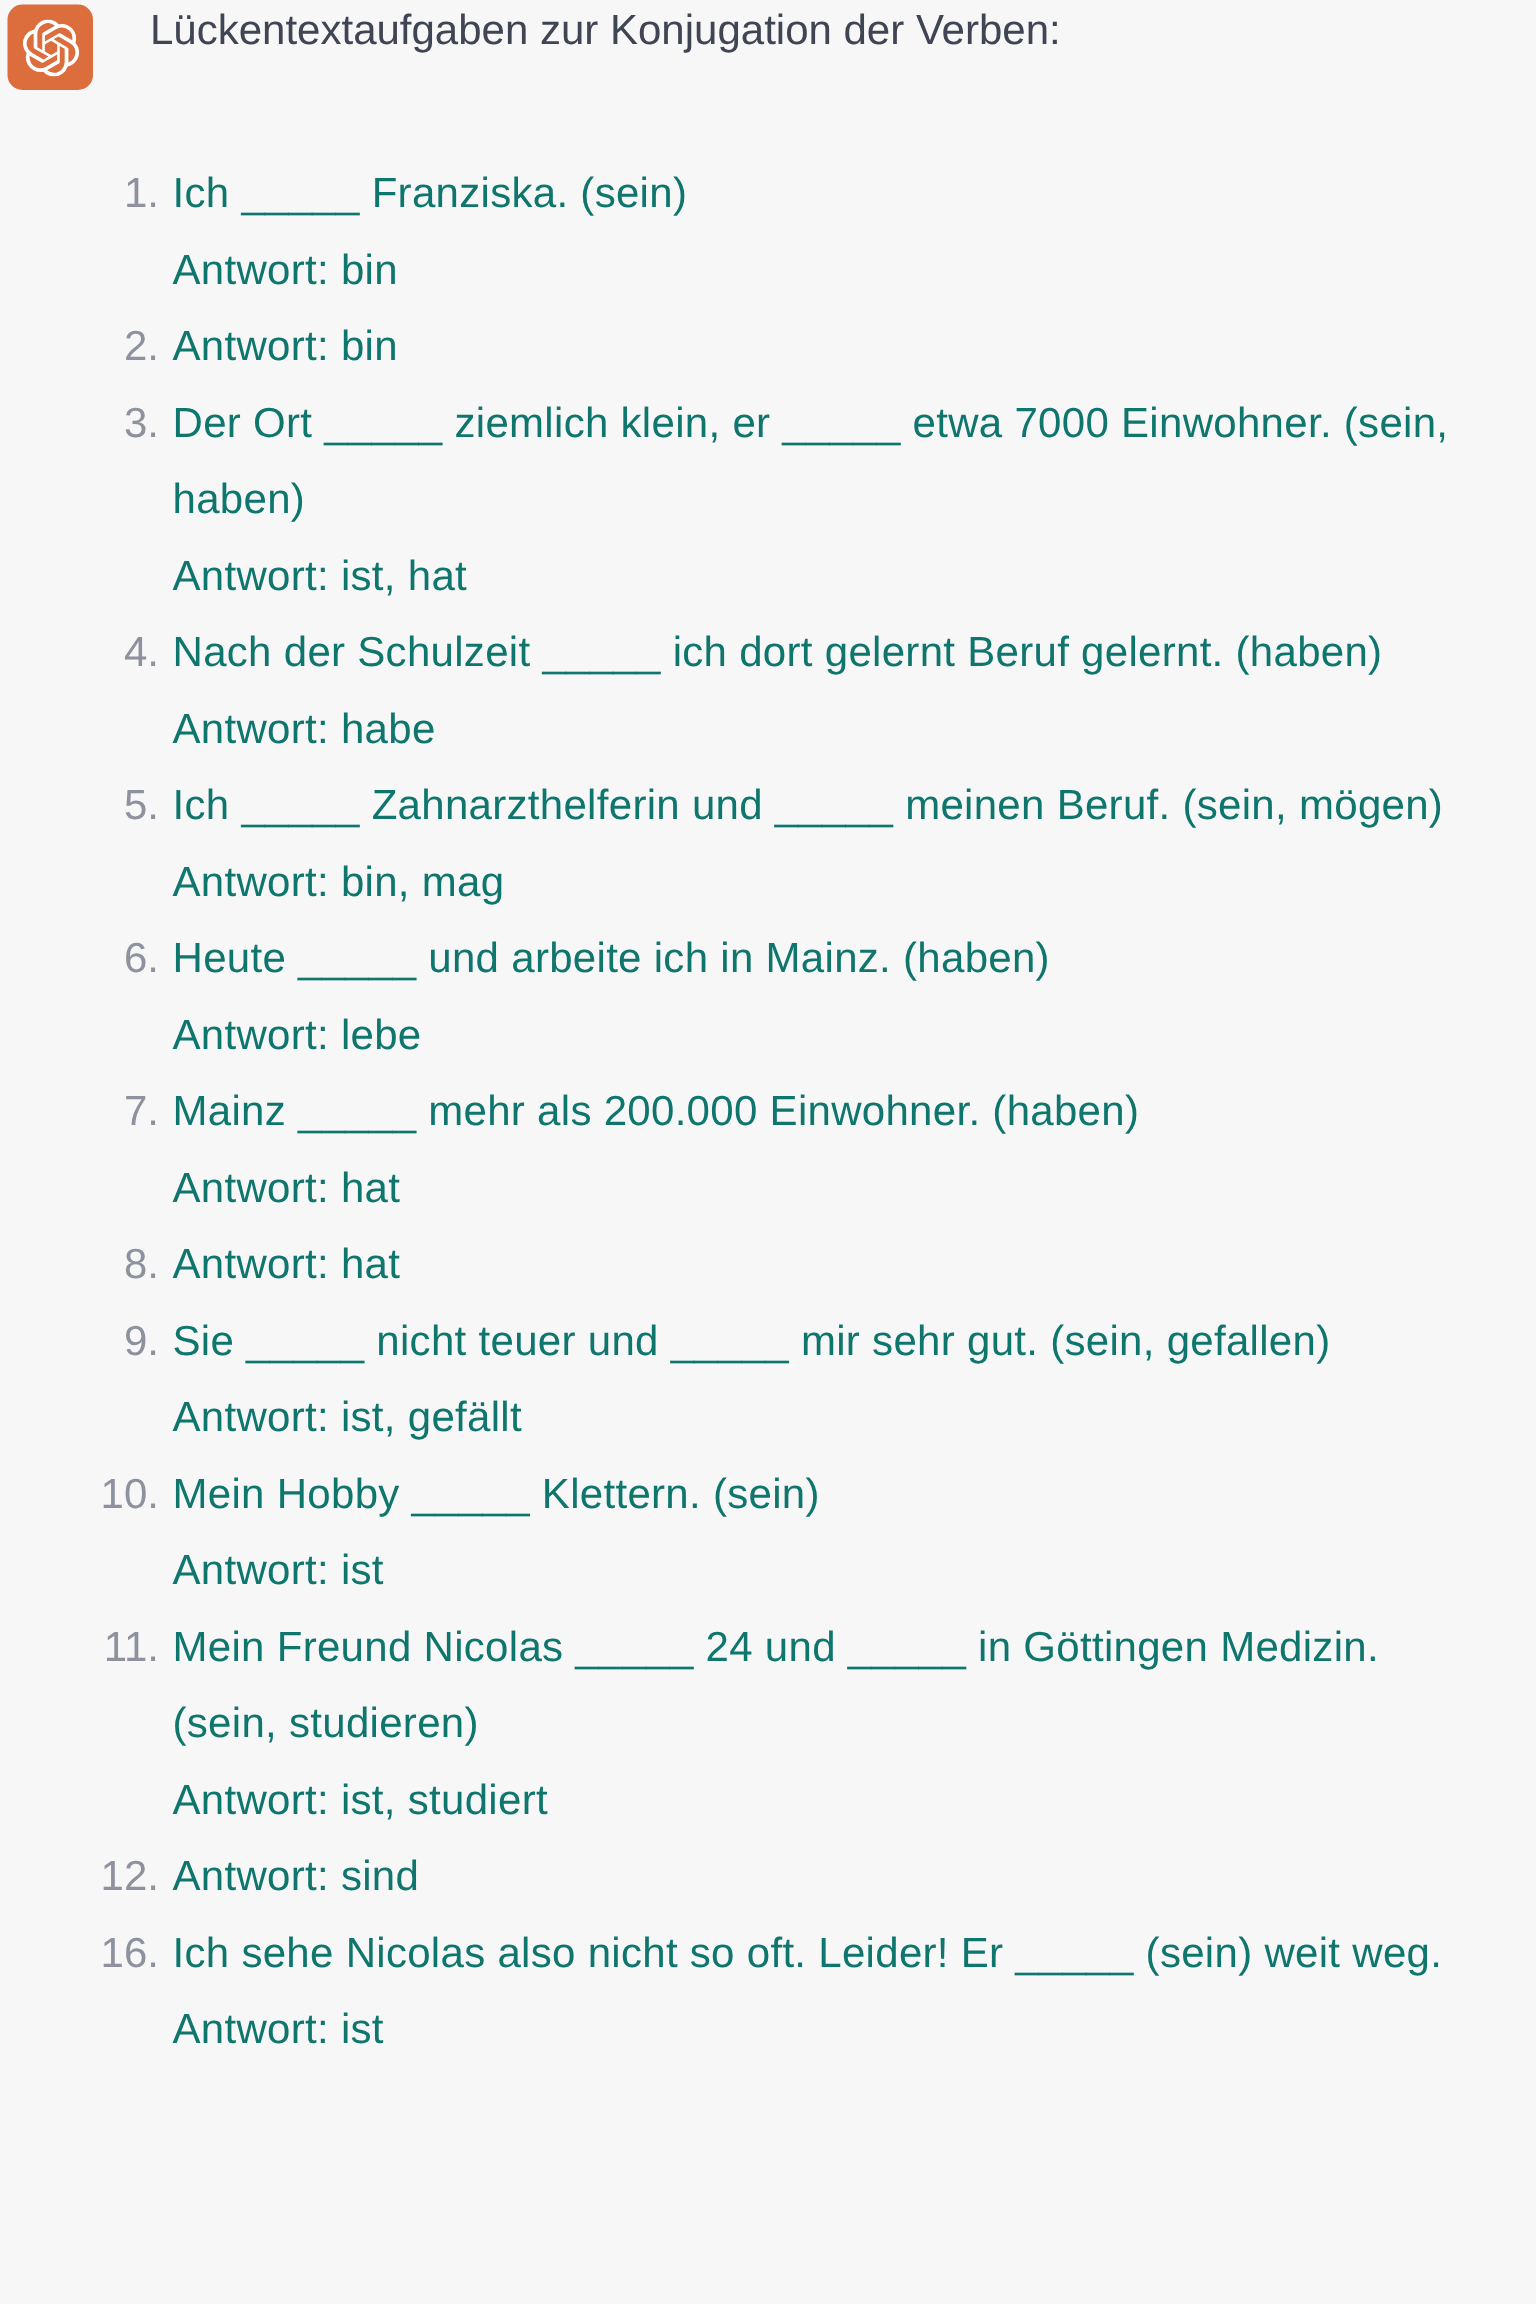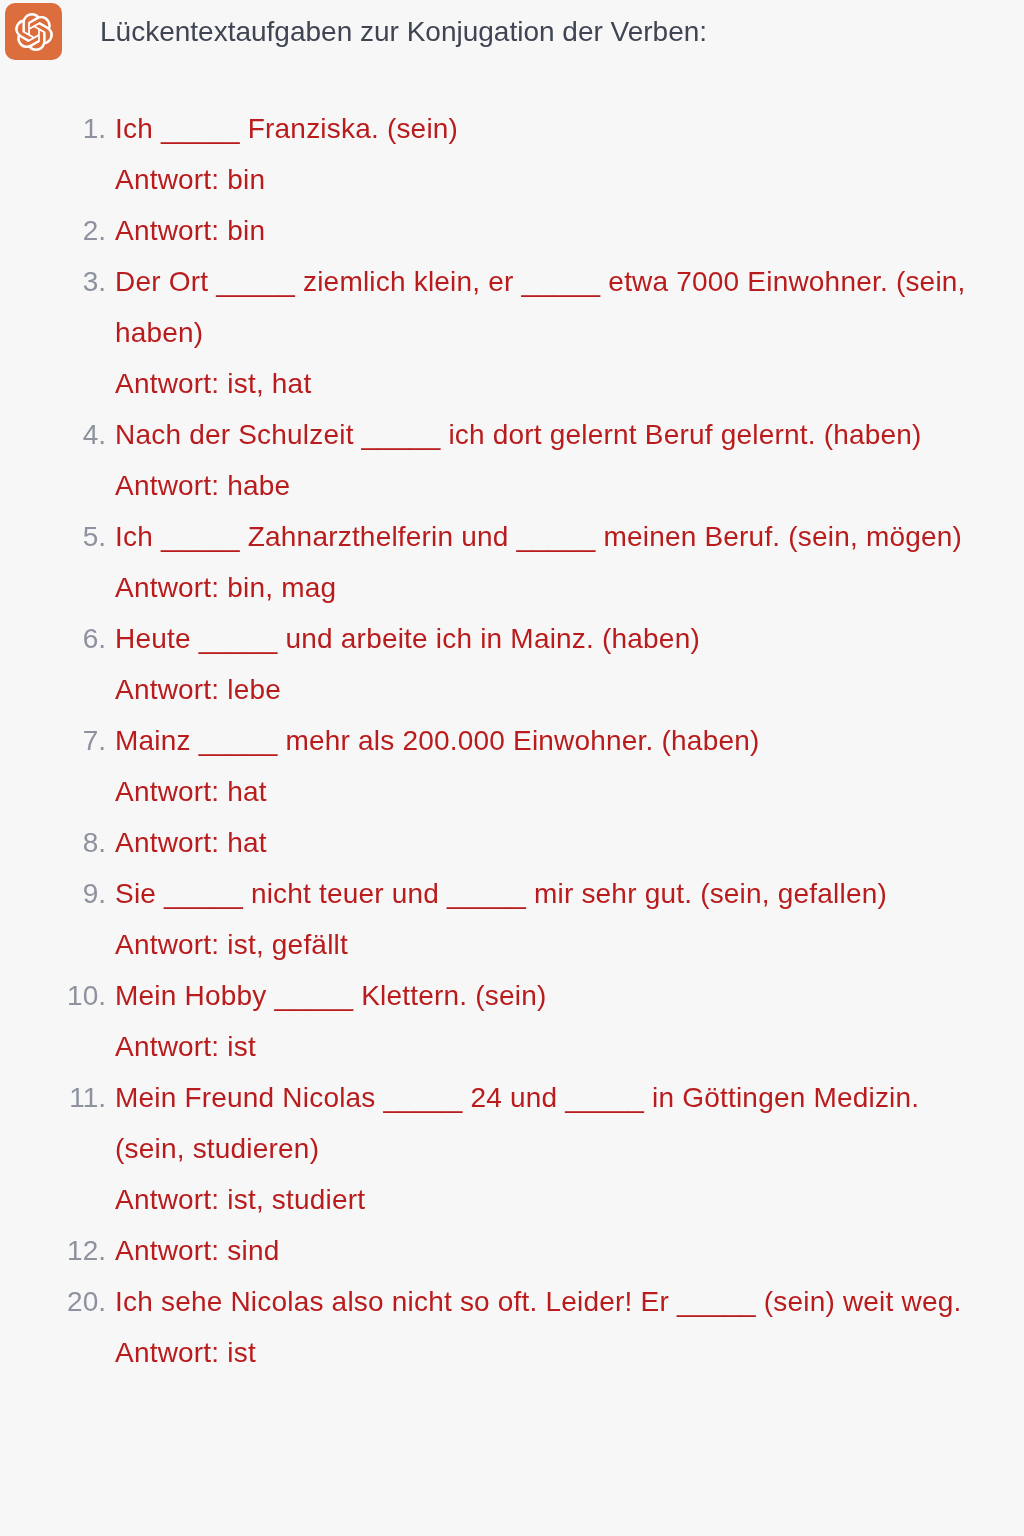--- a/index.html
+++ b/index.html
@@ -15,21 +15,20 @@
     font-size: 28px;
     overflow: hidden;
   }
   .page {
     width: 1024px;
     height: 1536px;
     box-sizing: border-box;
   }
   .header {
     display: flex;
-    align-items: center;
     padding: 3px 0 0 5px;
   }
   .avatar {
     width: 57px;
     height: 57px;
     border-radius: 10px;
     background: #dc6d3c;
     display: flex;
     align-items: center;
     justify-content: center;
@@ -62,21 +61,21 @@
     margin-right: 9px;
     color: #8d929e;
     line-height: 51px;
   }
   .content {
     flex: 1;
     min-width: 0;
   }
   .question, .answer {
     line-height: 51px;
-    color: #b91c1c;
+    color: #0f766e;
     letter-spacing: 0.2px;
   }
 </style>
 </head>
 <body>
 
 <div class="page">
   <div class="header">
     <div class="avatar">
       <svg viewBox="0 0 24 24" aria-hidden="true">
@@ -162,20 +161,20 @@
           <div class="answer">Antwort: ist, studiert</div>
         </div>
       </li>
       <li class="item">
         <span class="num">12.</span>
         <div class="content">
           <div class="answer">Antwort: sind</div>
         </div>
       </li>
       <li class="item">
-        <span class="num">20.</span>
+        <span class="num">16.</span>
         <div class="content">
           <div class="question">Ich sehe Nicolas also nicht so oft. Leider! Er _____ (sein) weit weg.</div>
           <div class="answer">Antwort: ist</div>
         </div>
       </li>
     </ol>
 </div>
 
 </body></html>

